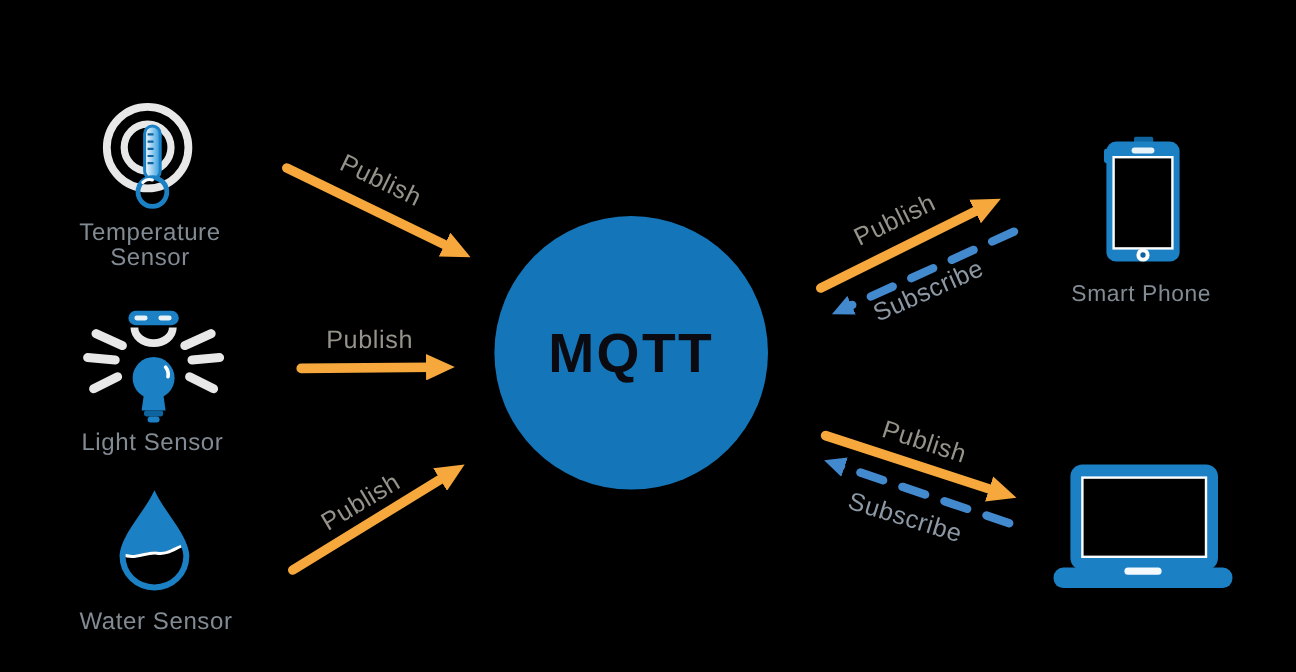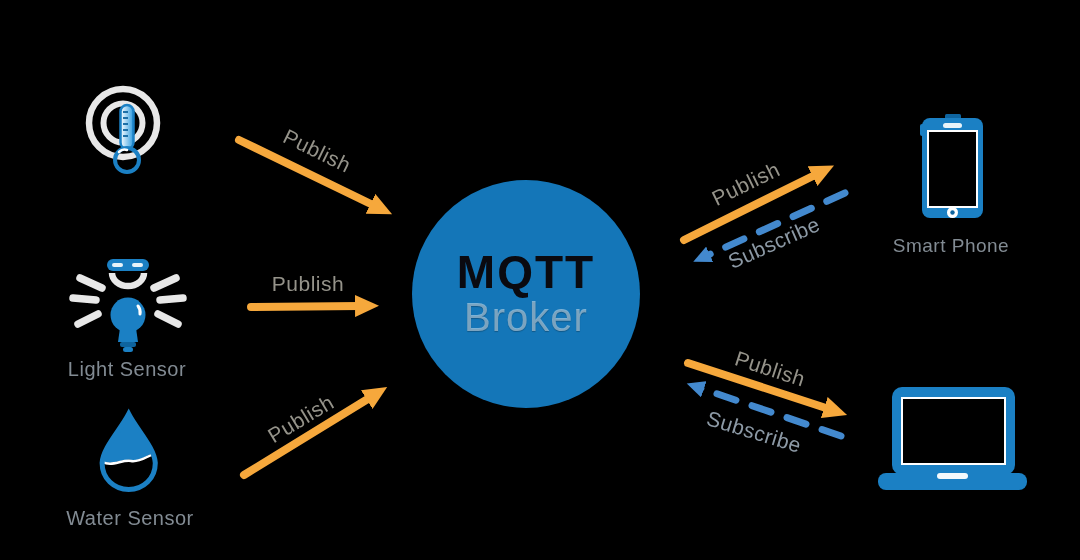--- a/index.html
+++ b/index.html
@@ -76,21 +76,20 @@
   <div class="arrow-label" style="left:317px;top:151px;--rot:26deg">Publish</div>
   <div class="arrow-label" style="left:308px;top:284px;--rot:0deg">Publish</div>
   <div class="arrow-label" style="left:301px;top:419px;--rot:-31deg">Publish</div>
   <div class="arrow-label" style="left:746px;top:184px;--rot:-26deg">Publish</div>
   <div class="arrow-label subscribe" style="left:774px;top:243px;--rot:-24deg">Subscribe</div>
   <div class="arrow-label" style="left:770px;top:369px;--rot:18deg">Publish</div>
   <div class="arrow-label subscribe" style="left:754px;top:432px;--rot:17deg">Subscribe</div>
 
   <div class="broker">
     <div class="broker-title">MQTT</div>
-    <div class="broker-subtitle">Broker</div>
   </div>
 
   <svg class="abs" style="left:75px;top:78px" width="100" height="100" viewBox="0 0 100 100">
     <circle cx="48" cy="45" r="34" fill="none" style="stroke:var(--ray-gray)" stroke-width="6.5"></circle>
     <circle cx="48" cy="45" r="19.5" fill="none" style="stroke:var(--ray-gray)" stroke-width="6"></circle>
     <defs>
       <linearGradient id="stem-grad" x1="0" y1="0" x2="1" y2="0">
         <stop offset="0" stop-color="#ffffff"></stop>
         <stop offset="1" stop-color="#2D9BE0"></stop>
       </linearGradient>
@@ -99,20 +98,21 @@
     <g style="stroke:var(--icon-blue-dark)" stroke-width="1.8">
       <line x1="48" y1="34" x2="53" y2="34"></line>
       <line x1="48" y1="40" x2="53" y2="40"></line>
       <line x1="48" y1="46" x2="53" y2="46"></line>
       <line x1="48" y1="52" x2="53" y2="52"></line>
       <line x1="48" y1="58" x2="53" y2="58"></line>
     </g>
     <circle cx="52" cy="82" r="12" fill="none" style="stroke:var(--icon-blue)" stroke-width="4"></circle>
     <path d="M44,74 A8,8 0 0 1 52,72" fill="none" stroke="#ffffff" stroke-width="2.5" stroke-linecap="round"></path>
   </svg>
+  <div class="node-label" style="left:45px;top:184px;width:160px">Temperature Sensor</div>
 
   <svg class="abs" style="left:68px;top:250px" width="120" height="110" viewBox="0 0 120 110">
     <rect x="39" y="9" width="42" height="12" rx="6" style="fill:var(--icon-blue)"></rect>
     <rect x="44" y="13" width="11" height="4" rx="2" fill="#ffffff" opacity=".9"></rect>
     <rect x="64" y="13" width="11" height="4" rx="2" fill="#ffffff" opacity=".9"></rect>
     <path d="M44,23 A16,13 0 0 0 76,23" fill="none" style="stroke:var(--ray-gray)" stroke-width="6.5"></path>
     <g style="stroke:var(--ray-gray)" stroke-width="7.5" stroke-linecap="round">
       <line x1="34" y1="38" x2="12" y2="28"></line>
       <line x1="28" y1="50" x2="5" y2="48"></line>
       <line x1="30" y1="64" x2="10" y2="74"></line>

